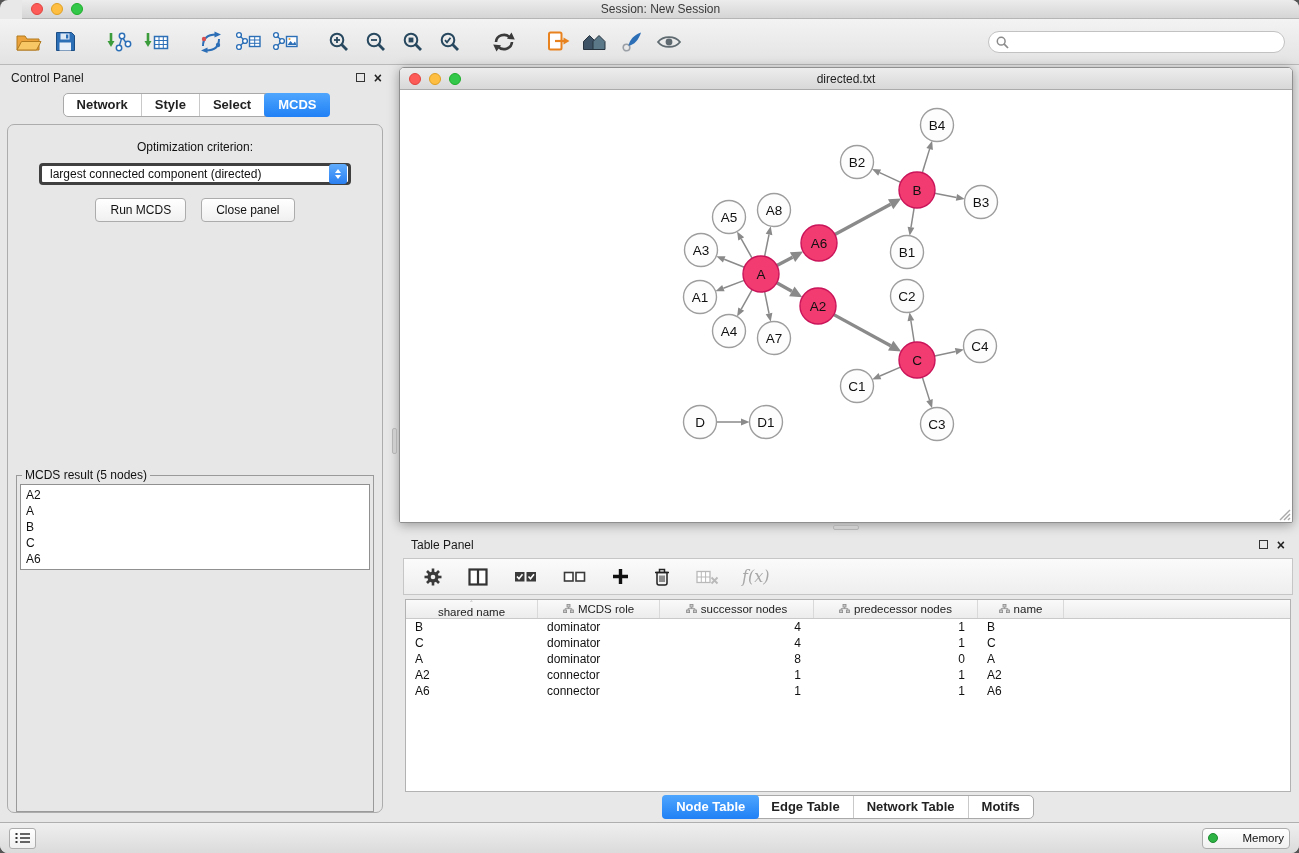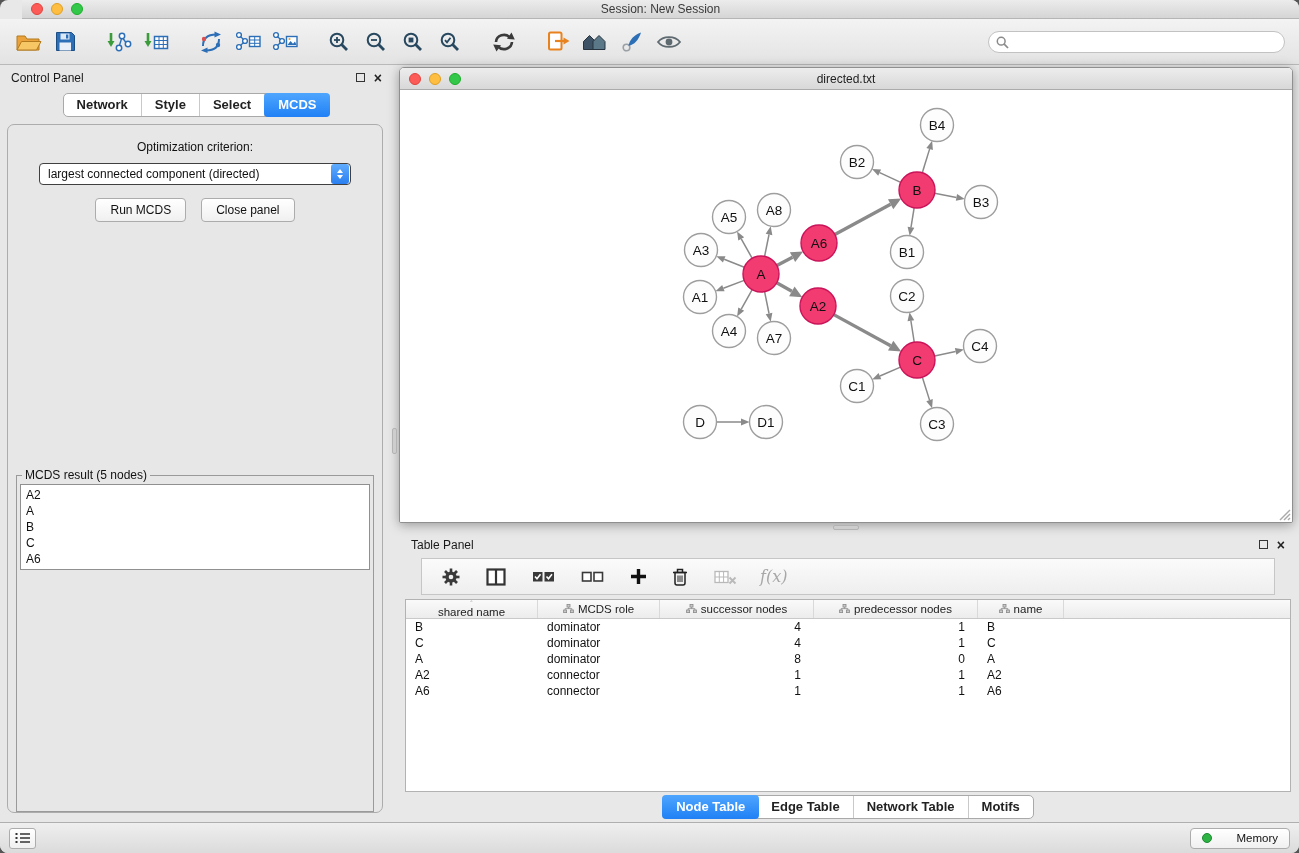--- a/index.html
+++ b/index.html
@@ -33,21 +33,21 @@
   .ph-icons { margin-left:auto; display:flex; align-items:center; gap:9px; }
   .ph-float { width:9px; height:9px; border:1.5px solid #333; display:inline-block; }
   .ph-close { font-size:14px; font-weight:bold; color:#222; line-height:10px; cursor:default; }
   .seg-row { display:flex; justify-content:center; padding:3px 0 6px; flex:none; }
   .segbar { display:inline-flex; background:#fff; border:1px solid #A9A9A9; border-radius:5px; }
   .seg { padding:4px 13px 5px; font-size:13px; color:#222; border-right:1px solid #C9C9C9; line-height:13px;font-weight:bold; }
   .seg:last-child { border-right:none; }
   .seg-active { background:linear-gradient(#4FA6FE,#2080F5); color:#fff; border-radius:4px; margin:-1px; padding:5px 14px 6px; border-right:none; }
   .cp-content { flex:1; margin:1px 7px 3px 4px; border:1px solid #ACACAC; border-radius:7px; display:flex; flex-direction:column; align-items:center; padding-top:15px; min-height:0; }
   .opt-label { font-size:12px; color:#111; }
-  .dropdown { margin-top:9px; width:312px; height:22px; background:#fff; border:1px solid #404040; border-radius:4px; display:flex; align-items:center; position:relative; }
+  .dropdown { margin-top:9px; width:312px; height:22px; background:#fff; border:3px solid #404040; border-radius:4px; display:flex; align-items:center; position:relative; }
   .dd-text { font-size:12px; color:#111; padding-left:8px; flex:1; white-space:nowrap; overflow:hidden; }
   .dd-stepper { width:18px; height:20px; margin:0; border-radius:3px; background:linear-gradient(#5FACFE,#2A7FF0); display:flex; flex-direction:column; align-items:center; justify-content:center; gap:2px; flex:none; margin-right:1px; }
   .dd-stepper .up { width:0; height:0; border-left:3.5px solid transparent; border-right:3.5px solid transparent; border-bottom:4px solid #fff; }
   .dd-stepper .dn { width:0; height:0; border-left:3.5px solid transparent; border-right:3.5px solid transparent; border-top:4px solid #fff; }
   .btn-row { margin-top:13px; display:flex; gap:15px; }
   .pushbtn { font-family:"Liberation Sans",sans-serif; font-size:12px; color:#111; background:linear-gradient(#FFFFFF,#F0F0F0); border:1px solid #ACACAC; border-radius:4px; padding:4px 14px; cursor:default; }
   .cp-fieldset { margin-top:auto; width:calc(100% - 16px); height:344px; border:1px solid #9A9A9A; padding:2px 3px 5px; flex:none; }
   .cp-fieldset legend { font-size:12px; color:#111; padding:0 3px; margin-left:2px; }
   .result-box { width:100%; height:100%; background:#fff; border:1px solid #909090; overflow:hidden; padding:2px 1px; }
   .result-item { font-size:12px; color:#111; line-height:16px; padding-left:4px; }
@@ -63,37 +63,37 @@
   .netwin-titlebar .wt { font-size:12px; color:#222; }
   .net-canvas { flex:1; position:relative; background:#fff; overflow:hidden; }
   .net-canvas svg.graph { position:absolute; left:0; top:0; }
   .resize-grip { position:absolute; right:1px; bottom:1px; }
 
   .hsplit { height:9px; flex:none; position:relative; }
   .hsplit .grip { position:absolute; top:2px; left:50%; margin-left:-13px; width:26px; height:5px; background:#CDCDCD; border:1px solid #B3B3B3; border-radius:2px; }
 
   
   .tpanel { flex:1; display:flex; flex-direction:column; min-height:0; padding-left:4px; }
-  .tp-toolbar { margin:1px 18px 0; height:37px; background:linear-gradient(#FBFBFB,#EEEEEE); border:1px solid #C6C6C6; display:flex; align-items:center; gap:21px; padding:0 17px; flex:none; }
+  .tp-toolbar { margin:1px 0 0; height:37px; background:linear-gradient(#FBFBFB,#EEEEEE); border:1px solid #C6C6C6; display:flex; align-items:center; gap:21px; padding:0 17px; flex:none; }
   .tp-fx { font-family:"DejaVu Serif",serif; font-style:italic; font-size:16px; color:#A7A7A7; }
   .tbl { margin:4px 2px 0; flex:1; background:#fff; border:1px solid #B2B2B2; overflow:hidden; display:flex; flex-direction:column; min-height:0; }
   .thead { height:19px; background:linear-gradient(#FAFAFA,#ECECEC); border-bottom:1px solid #C9C9C9; display:flex; flex:none; }
   .th { display:flex; align-items:center; justify-content:center; gap:4px; font-size:11.5px; color:#222; border-right:1px solid #D9D9D9; flex:none; overflow:hidden; }
   .th-fill { flex:1; border-right:none; }
   .tbody { flex:1; overflow:hidden; }
   .tr { display:flex; height:16px; }
   .td { font-size:12px; color:#111; line-height:16px; flex:none; white-space:nowrap; overflow:hidden; }
   .td-left { text-align:left; padding-left:9px; }
   .td-right { text-align:right; padding-right:13px; }
   .tp-tabs { height:30px; display:flex; align-items:center; justify-content:center; flex:none; }
 
   
   .statusbar { height:31px; flex:none; border-top:1px solid #AFAFAF; background:linear-gradient(#EFEFEF,#DBDBDB); display:flex; align-items:center; padding:0 9px; }
   .list-btn { width:27px; height:21px; background:linear-gradient(#FFFFFF,#F0F0F0); border:1px solid #ACACAC; border-radius:3px; display:flex; align-items:center; justify-content:center; }
-  .mem-btn { margin-left:auto; height:21px; background:linear-gradient(#FFFFFF,#F0F0F0); border:1px solid #ACACAC; border-radius:4px; display:flex; align-items:center; gap:24px; padding:0 11px; font-size:11.5px; color:#111; }
+  .mem-btn { margin-left:auto; height:21px; background:linear-gradient(#FFFFFF,#F0F0F0); border:1px solid #ACACAC; border-radius:4px; display:flex; align-items:center; gap:24px; padding:0 5px; font-size:11.5px; color:#111; }
   .mem-dot { width:10px; height:10px; border-radius:50%; background:#2DB244; border:1px solid #1D8A31; }
 </style>
 </head>
 <body>
 
 <div class="app">
 
   <div class="titlebar">
     <div class="lights">
       <span class="light red"></span>

